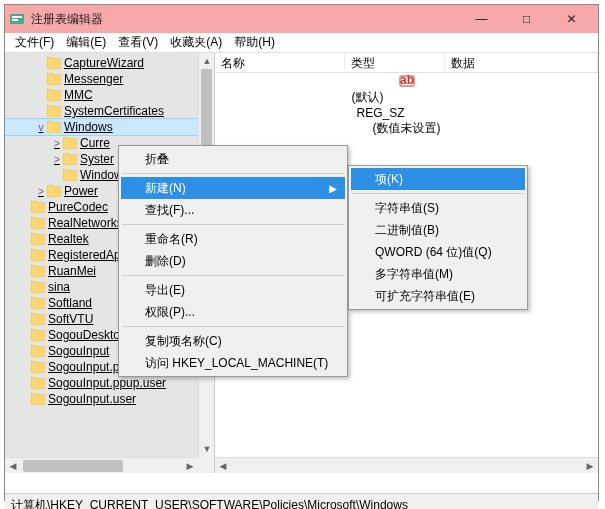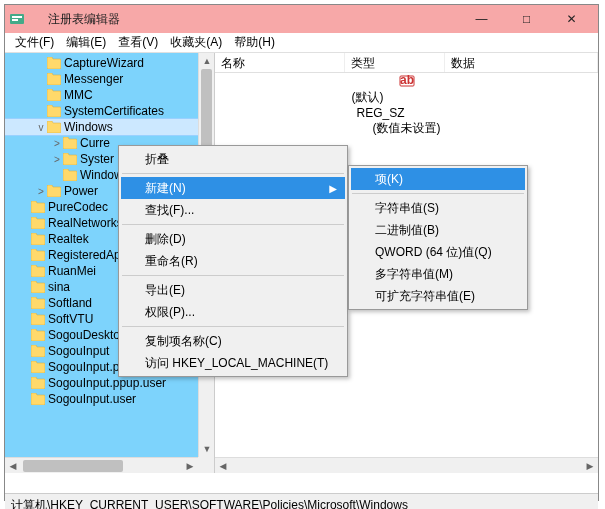--- a/index.html
+++ b/index.html
@@ -1,32 +1,32 @@
 <!DOCTYPE html>
 <html><head>
 <meta charset="utf-8">
 <style>
   * { margin: 0; padding: 0; box-sizing: border-box; font-family: "Microsoft YaHei", "Segoe UI", sans-serif; font-size: 12px; }
   body { width: 605px; height: 509px; background: #fff; overflow: hidden; position: relative; }
   
   .window { width: 595px; height: 497px; border: 1px solid #888; margin: 4px; position: relative; background: #fff; }
   
-  .titlebar { height: 28px; background: #f7a8a8; display: flex; align-items: center; padding: 0 4px; gap: 17px; }
+  .titlebar { height: 28px; background: #f7a8a8; display: flex; align-items: center; padding: 0 4px; }
   .titlebar-icon { width: 16px; height: 16px; margin-right: 6px; }
   .titlebar-text { flex: 1; color: #222; font-size: 12px; }
   .titlebar-buttons { display: flex; }
   .tb-btn { width: 45px; height: 28px; display: flex; align-items: center; justify-content: center; color: #222; }
   .tb-close { }
   
   .menubar { height: 20px; display: flex; align-items: center; padding: 0 4px; background: #fff; border-bottom: 1px solid #e0e0e0; }
   .menubar span { padding: 2px 6px; cursor: default; }
   
   .body-area { display: flex; height: 420px; position: relative; }
   
-  .tree-pane { width: 210px; border-right: 1px solid #ccc; overflow: hidden; position: relative; background: #7dd3fc; }
+  .tree-pane { width: 210px; border-right: 1px solid #ccc; overflow: hidden; position: relative; background: #e5e5e5; text-decoration: underline; }
   .tree { padding: 2px 0; overflow-y: auto; height: 100%; }
   .tree-row { display: flex; align-items: center; height: 16px; padding-left: 0; white-space: nowrap; }
   .indent { display: inline-block; }
   .expander { width: 12px; text-align: center; color: #666; font-size: 10px; cursor: pointer; display:inline-block; }
   .folder-icon { width: 14px; height: 12px; display: inline-block; margin-right: 3px; vertical-align: middle; }
   .tree-label { vertical-align: middle; }
   .selected { background: #cce8ff; outline: 1px solid #99d1ff; }
   
   .list-pane { flex: 1; display: flex; flex-direction: column; position: relative; }
   .list-header { display: flex; height: 20px; border-bottom: 1px solid #e0e0e0; background: #fff; }
@@ -308,22 +308,22 @@
 
   <div class="context-menu" style="left:113px; top:140px; width:230px;">
     <div class="cm-item">折叠</div>
     <div class="sep"></div>
     <div class="cm-item highlight">
       <span>新建(N)</span>
       <span class="arrow">▶</span>
     </div>
     <div class="cm-item">查找(F)...</div>
     <div class="sep"></div>
+    <div class="cm-item">重命名(R)</div>
     <div class="cm-item">删除(D)</div>
-    <div class="cm-item">重命名(R)</div>
     <div class="sep"></div>
     <div class="cm-item">导出(E)</div>
     <div class="cm-item">权限(P)...</div>
     <div class="sep"></div>
     <div class="cm-item">复制项名称(C)</div>
     <div class="cm-item">访问 HKEY_LOCAL_MACHINE(T)</div>
   </div>
 
   <div class="context-menu" style="left:343px; top:160px; width:180px;">
     <div class="cm-item highlight">项(K)</div>

